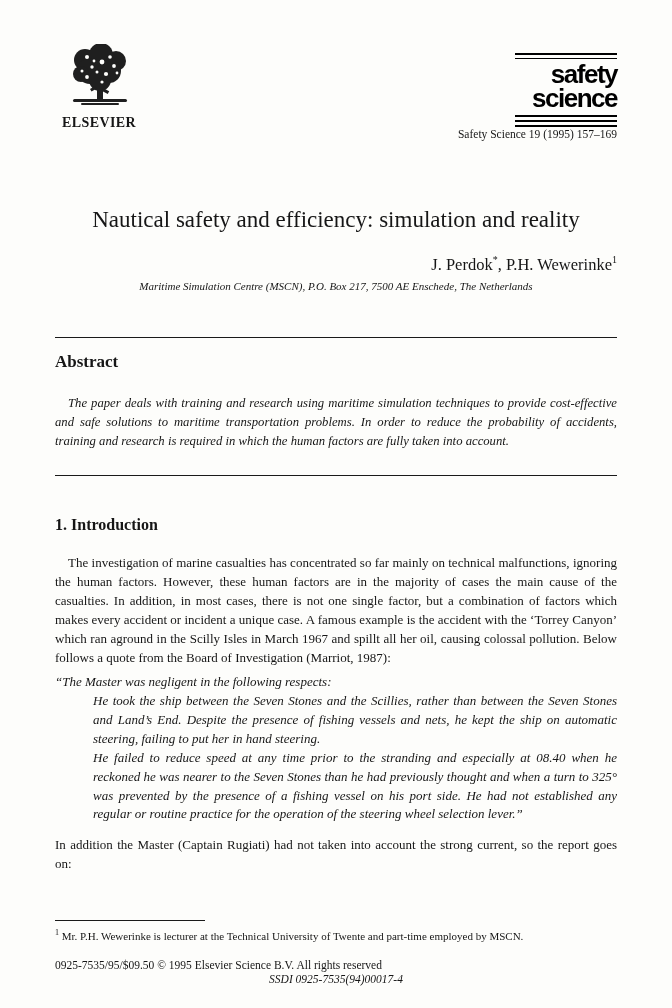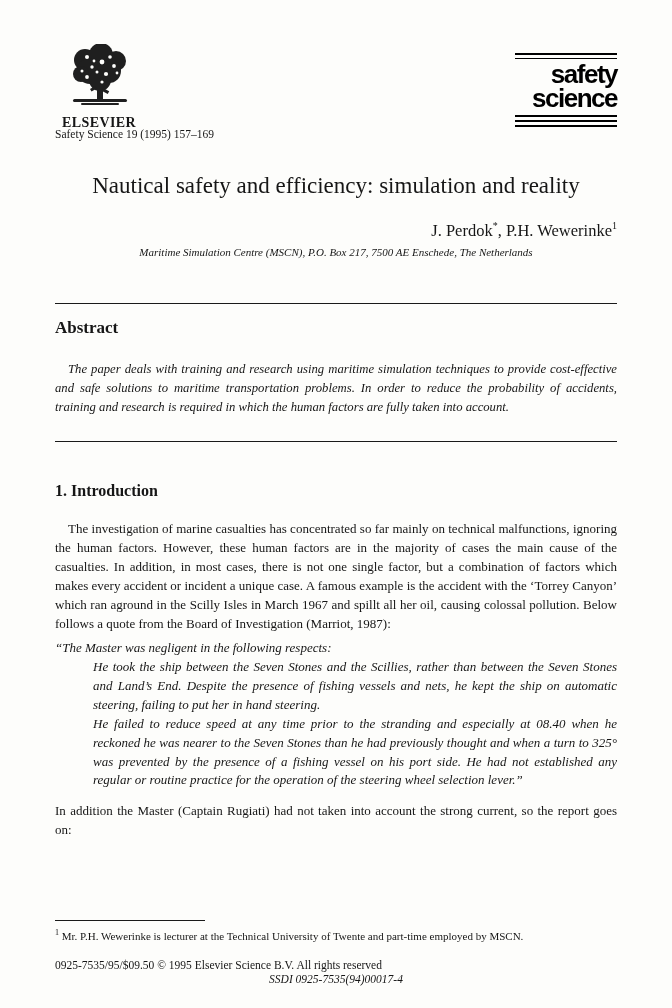--- a/index.html
+++ b/index.html
@@ -7,33 +7,33 @@
   body { width:672px; height:1008px; font-family:"Liberation Serif", serif; color:#161616; }
   .page {
     position:relative; width:672px; height:1008px; background:#fdfdfb;
     padding:0 55px; overflow:hidden;
   }
 
   
   .header { position:relative; height:150px; }
   .elsevier { position:absolute; left:2px; top:44px; width:84px; text-align:center; }
   .elsevier-word { font-size:14px; font-weight:700; letter-spacing:0.4px; margin-top:3px; }
-  .journal-ref { position:absolute; left:0; right:0; top:128px; text-align:left; font-size:11.5px; }
+  .journal-ref { position:absolute; left:0; right:0; top:128px; text-align:right; font-size:11.5px; }
   .ss-logo { position:absolute; right:0; top:50px; width:102px; }
   .ss-line { height:2px; background:#000; margin:3px 0 0 0; }
   .ss-line.thin { height:1.4px; }
   .ss-word {
     font-family:"Liberation Sans", sans-serif; font-weight:700; font-size:26px;
     line-height:0.92; letter-spacing:-1.5px; text-align:right; color:#000;
   }
   .ss-word.first { margin-top:4px; }
   .ss-bottom { margin-top:4px; }
 
   
-  .title { margin-top:22px; font-size:23px; font-weight:400; text-align:center; line-height:1.25; }
+  .title { margin-top:56px; font-size:23px; font-weight:400; text-align:center; line-height:1.25; }
   .authors { margin-top:19px; font-size:16.5px; text-align:right; }
   .authors sup { font-size:10px; }
   .affiliation { margin-top:6px; font-size:11px; font-style:italic; text-align:center; }
 
   .rule { border:none; border-top:1.3px solid #1a1a1a; height:0; }
   .rule1 { margin-top:45px; }
   .rule2 { margin-top:24px; }
 
   
   .abstract-heading { margin-top:14px; font-size:17px; font-weight:700; }

